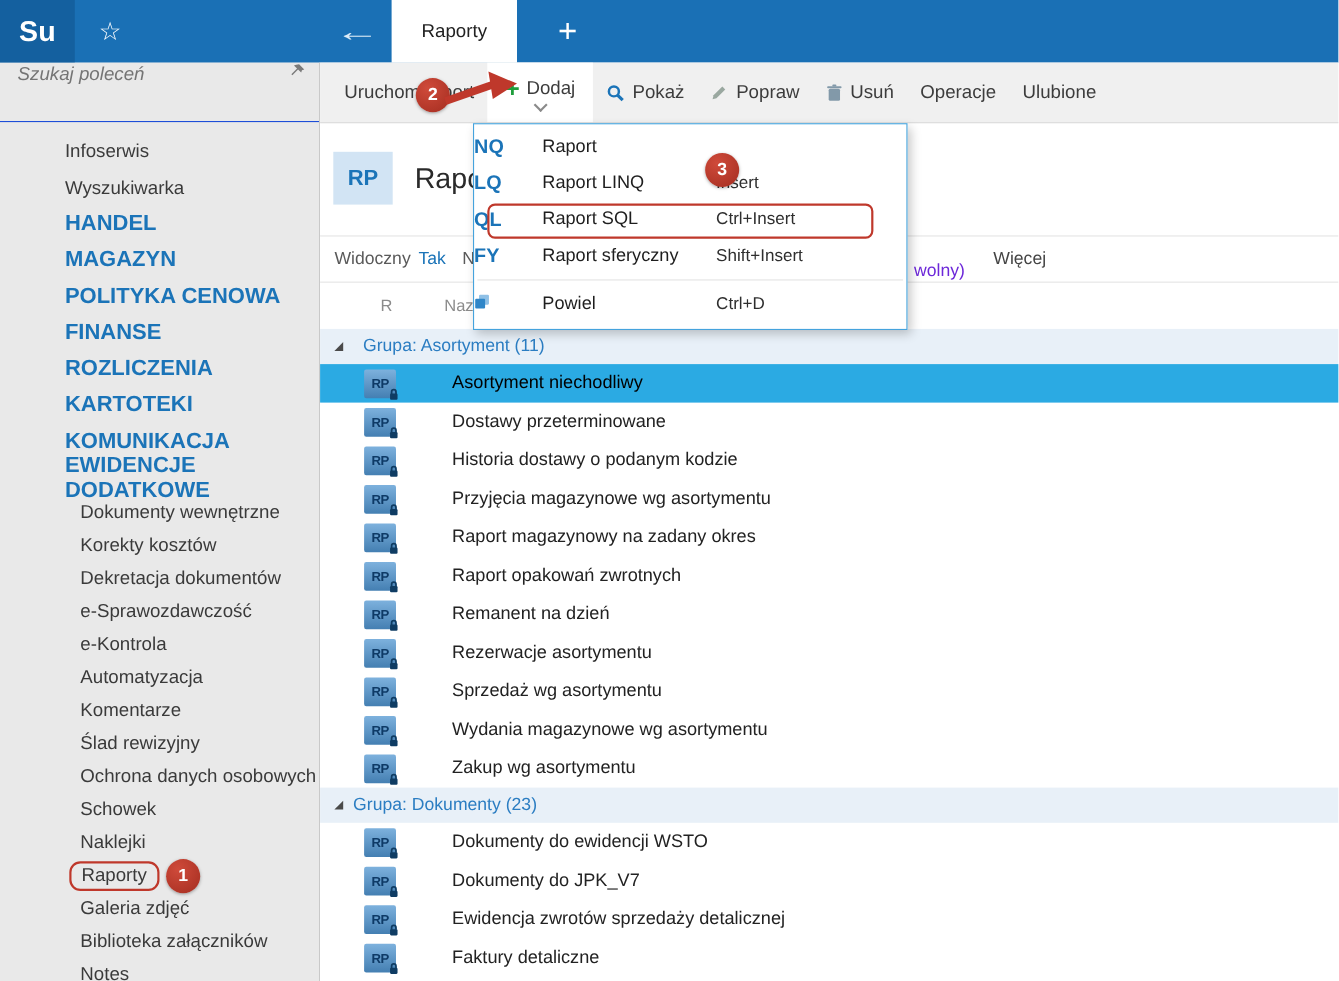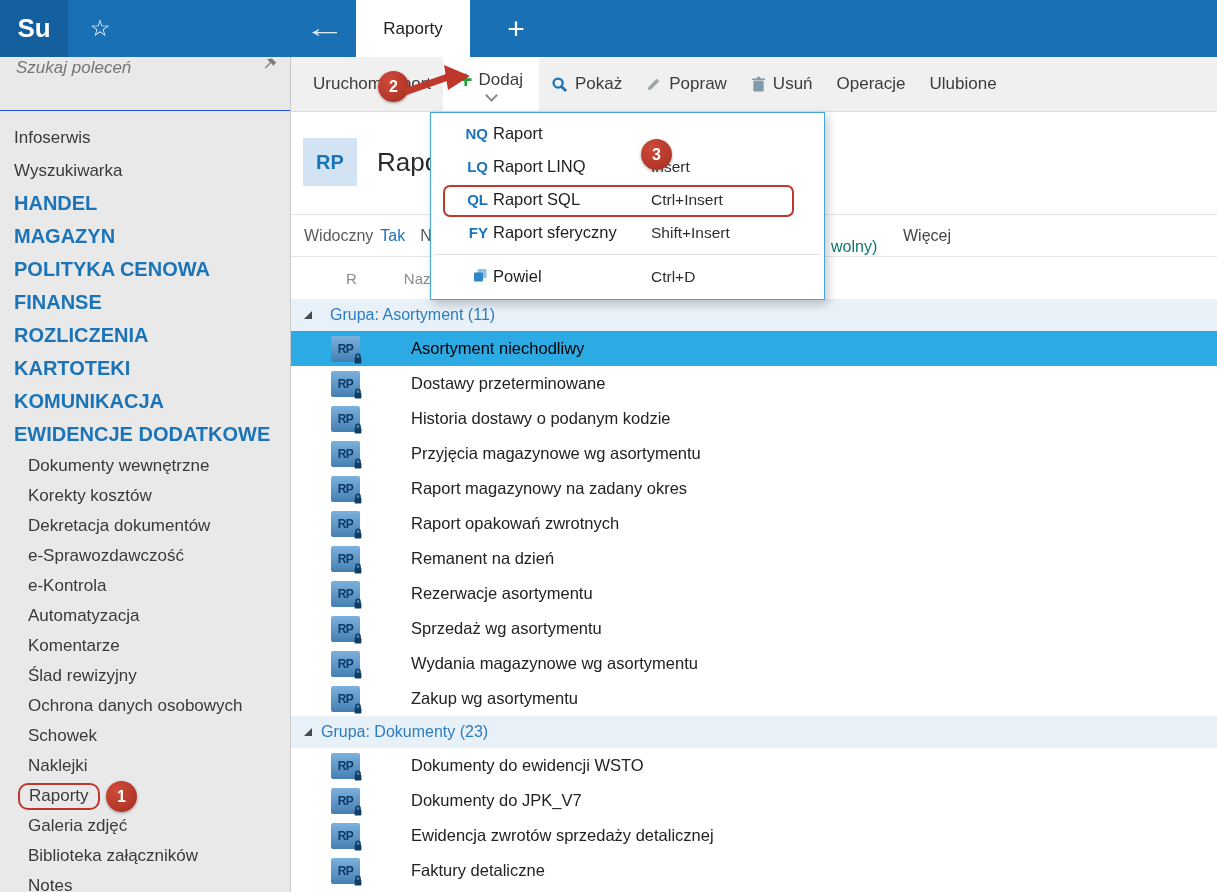--- a/index.html
+++ b/index.html
@@ -11,59 +11,59 @@
   .tb-star{width:48px;margin-left:8px;display:flex;align-items:center;justify-content:center;color:#fff;font-size:23px;}
   .tb-back{width:62px;margin-left:170px;display:flex;align-items:center;justify-content:center;color:#dcebf7;font-size:26px;transform:none;}
   .tb-back span{display:inline-block;transform:scaleX(1.6);}
   .tab{width:114px;background:#fff;color:#212121;font-size:17px;display:flex;align-items:center;justify-content:center;}
   .newtab{width:36px;margin-left:28px;display:flex;align-items:center;justify-content:center;color:#fff;font-size:30px;font-weight:300;}
   
   .sidebar{position:absolute;left:0;top:57px;width:291px;bottom:0;background:#e9e9e9;border-right:1px solid #c9c9c9;box-sizing:border-box;}
   .search-row{height:53px;border-bottom:1px solid #1d4ed8;display:flex;align-items:flex-start;padding:0 12px 0 14px;}
   .search-row input{flex:1;background:transparent;border:none;outline:none;font-style:italic;font-size:17px;color:#9a9a9a;font-family:"Liberation Sans",sans-serif;}
   .nav{padding-top:10px;}
-  .nav-item{display:flex;align-items:center;padding-left:14px;font-size:17px;color:#3a3a3a;cursor:default;position:relative;}
+  .nav-item{display:flex;align-items:center;padding-left:14px;font-size:17px;color:#3a3a3a;cursor:default;position:relative;margin-left:45px;}
   .nav-item.t{height:33px;}
   .nav-item.s{height:33px;color:#1b74b8;font-weight:700;font-size:20px;}
   .nav-item.u{height:30px;padding-left:28px;}
   .outl{border:2px solid #bf382b;border-radius:10px;padding:1px 9px 2px;margin-left:-10px;}
   
   .main{position:absolute;left:291px;top:57px;right:0;bottom:0;background:#fff;}
   .toolbar{height:54px;background:#f0f0f0;border-bottom:1px solid #dcdcdc;display:flex;align-items:stretch;padding-left:10px;font-size:17px;color:#3c3c3c;}
   .tb{display:flex;align-items:center;gap:7px;padding:0 12px;cursor:pointer;}
   .tb.dodaj{background:#fff;flex-direction:column;justify-content:center;gap:2px;padding:0 16px;}
   .drow{display:flex;align-items:center;gap:6px;}
   .plus{color:#1f9e3c;font-weight:700;font-size:23px;line-height:1;}
   .chev{width:7px;height:7px;border-right:2px solid #8a8a8a;border-bottom:2px solid #8a8a8a;transform:rotate(45deg);margin-top:-3px;}
   .phead{display:flex;align-items:center;gap:20px;margin:26px 0 0 12px;height:48px;}
   .ptile{width:54px;height:48px;background:#d2e4f4;color:#1b74b8;font-weight:700;font-size:20px;display:flex;align-items:center;justify-content:center;}
   .ptitle{font-size:26px;color:#2a2a2a;white-space:nowrap;}
   .fbar{position:relative;margin-top:28px;height:41px;border-top:1px solid #e4e4e4;border-bottom:1px solid #e4e4e4;display:flex;align-items:center;padding-left:13px;font-size:16px;gap:7px;color:#5a5a5a;}
   .fval{color:#1b74b8;cursor:pointer;}
   .fN{margin-left:8px;}
-  .fr1{position:absolute;left:540px;color:#0f766e;margin-top:23px;}
+  .fr1{position:absolute;left:540px;color:#6d28d9;margin-top:23px;}
   .fr2{position:absolute;left:612px;color:#444;cursor:pointer;}
   .colhdr{height:42px;display:flex;align-items:center;color:#8b8b8b;font-size:15px;}
   .ch-r{margin-left:55px;}
   .ch-n{margin-left:47px;}
   .grow{height:32px;background:#e8f0f8;color:#2b7dc2;font-size:16px;display:flex;align-items:center;padding-left:13px;gap:9px;}
   .tri{width:0;height:0;border-bottom:8px solid #4a4a4a;border-left:8px solid transparent;flex:none;}
   .row{height:35px;display:flex;align-items:center;}
   .row.sel{background:#2baae3;}
   .rp{position:relative;width:29px;height:26px;margin-left:40px;background:linear-gradient(180deg,#7db1dd,#447fb2);border-radius:2px;display:flex;align-items:center;justify-content:center;flex:none;}
   .rp b{font-size:12px;color:#0e3a66;font-weight:700;letter-spacing:-0.5px;}
   .lock{position:absolute;right:-3px;bottom:-3px;width:10px;height:13px;}
   .lock rect{fill:#0f3c63;}
   .lock path{fill:none;stroke:#0f3c63;stroke-width:1.6px;}
   .rl{margin-left:51px;font-size:16.5px;color:#222;white-space:nowrap;}
   .row.sel .rl{color:#000000;}
   
   .menu{position:absolute;left:430px;top:112px;width:393px;background:#fff;border:1px solid #45a3dd;box-shadow:3px 4px 9px rgba(0,0,0,.22);z-index:40;padding:4px 0 6px;}
   .mi{position:relative;display:flex;align-items:center;height:33px;font-size:16.5px;color:#1e1e1e;cursor:pointer;}
-  .mic{width:57px;text-align:right;font-weight:700;font-size:15px;color:#1b74b8;flex:none;}
+  .mic{width:57px;text-align:left;font-weight:700;font-size:18px;color:#1b74b8;flex:none;}
   .mlab{margin-left:5px;white-space:nowrap;}
   .msc{position:absolute;left:220px;font-size:15.5px;color:#2e2e2e;}
   .msep{height:1px;background:#e3e3e3;margin:5px 3px;}
   
   .badge{position:absolute;width:31px;height:31px;border-radius:50%;
          background:radial-gradient(circle at 35% 30%,#cf4a3a,#a42d20);color:#fff;font-weight:700;font-size:16px;
          display:flex;align-items:center;justify-content:center;box-shadow:0 1px 3px rgba(0,0,0,.35);z-index:100;}
   #b1{left:106px;top:0px;}
   #b2{left:378px;top:71px;}
   #b3{left:641px;top:139px;}

